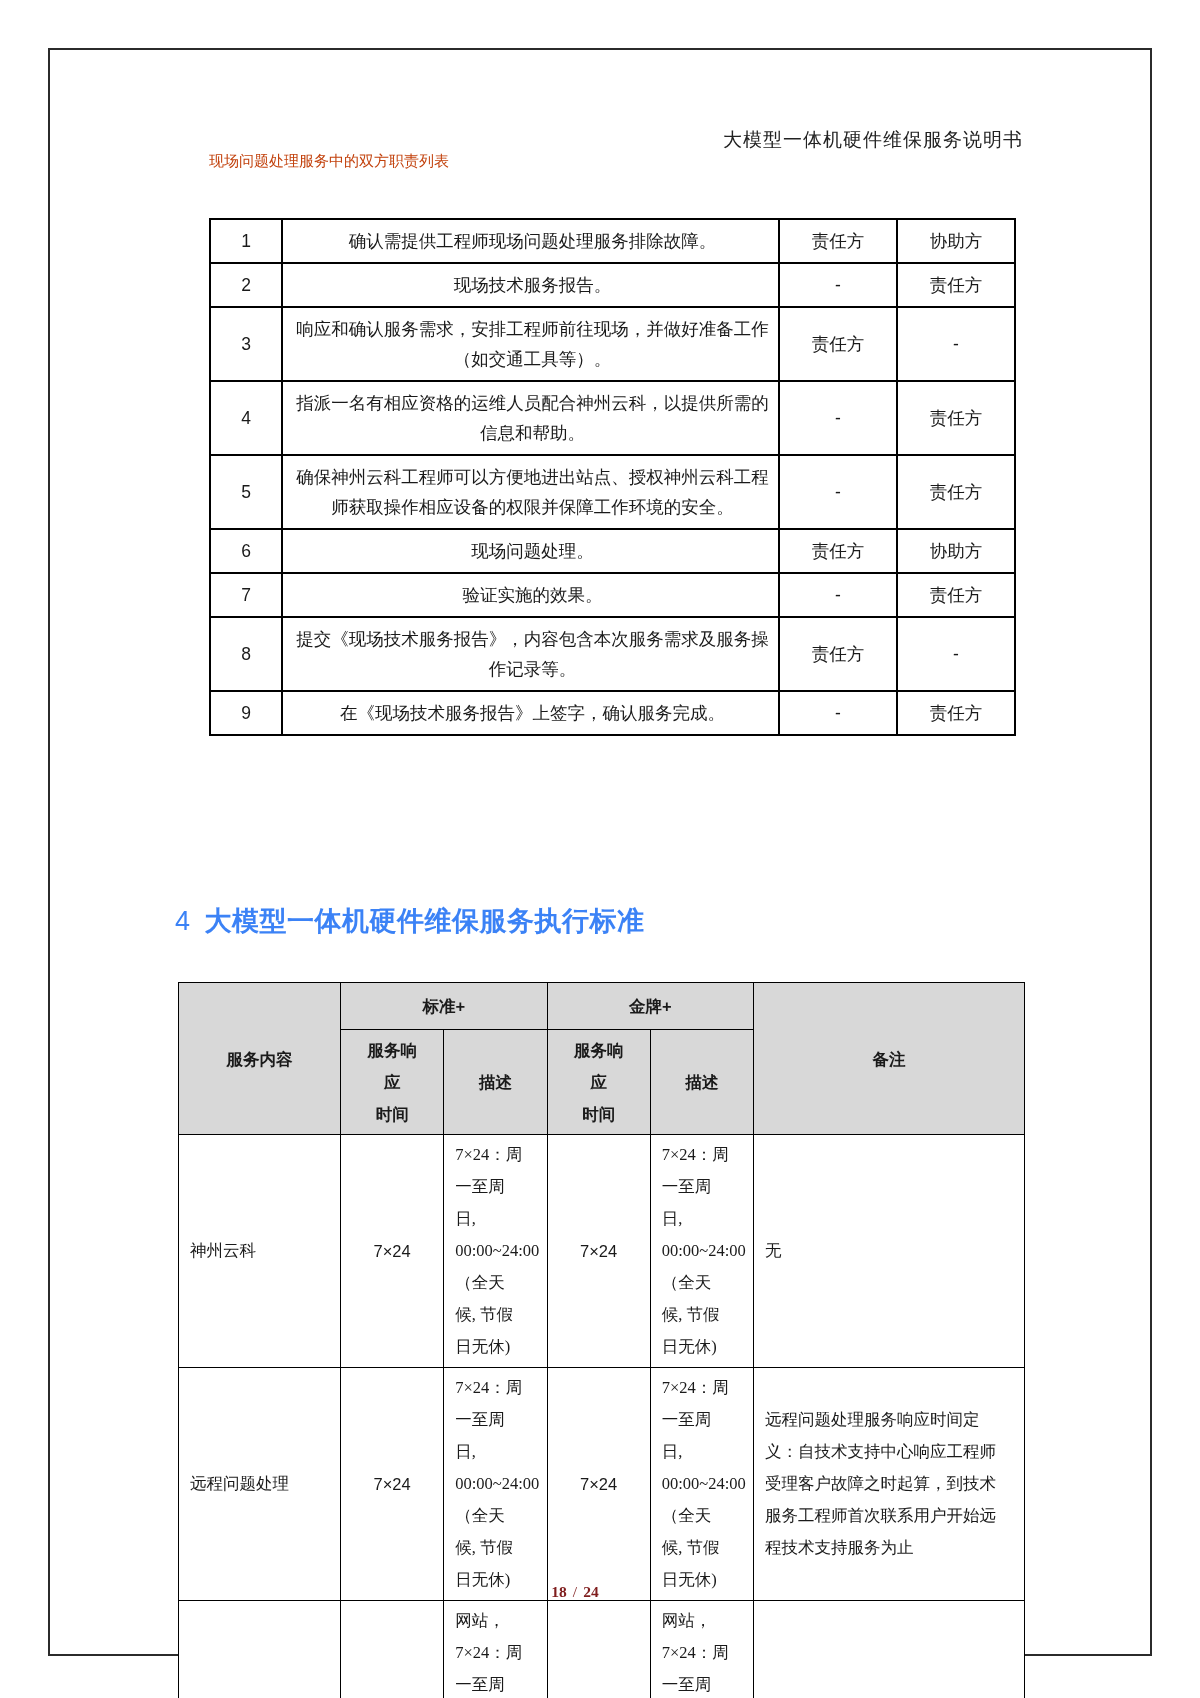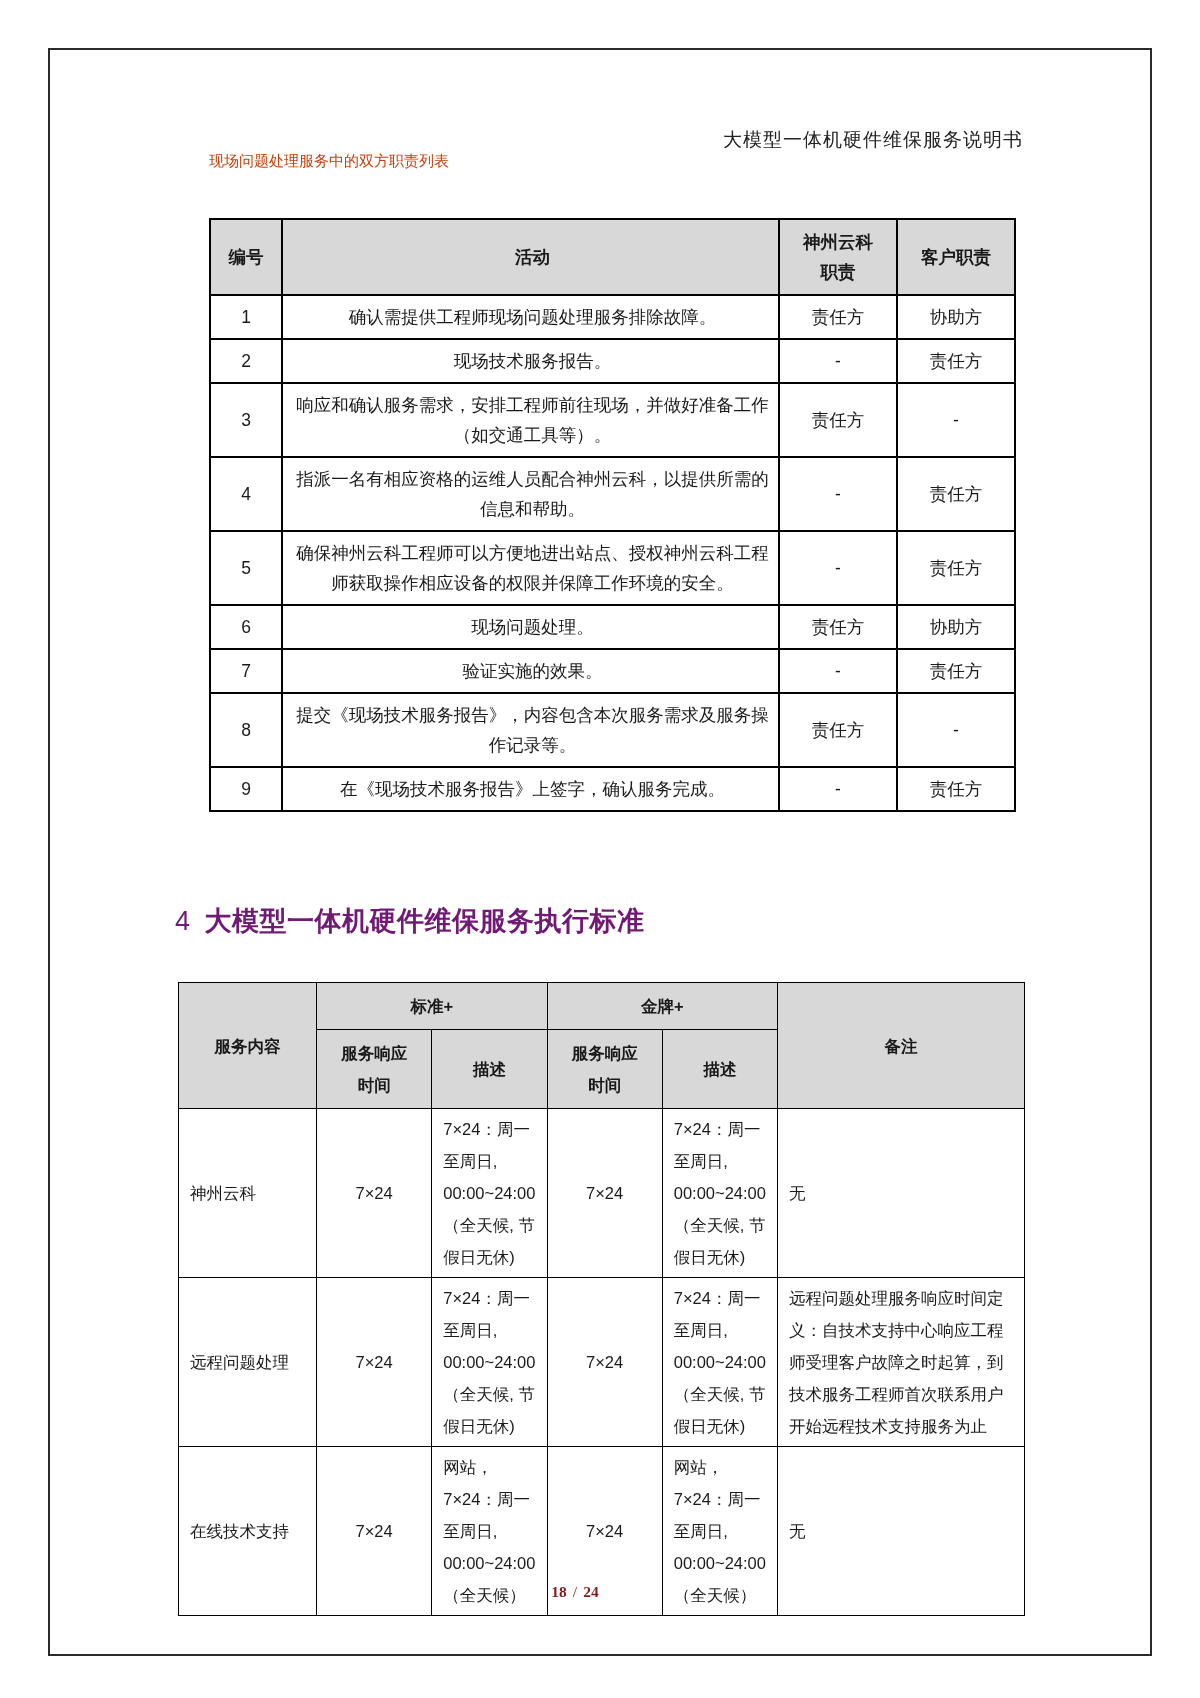--- a/index.html
+++ b/index.html
@@ -34,70 +34,63 @@
     background:#d8d8d8;font-weight:bold;text-align:center;height:62px;
   }
   .duty-table td{background:#fff;}
   .col-no{width:54px;text-align:center;}
   .col-act{width:475px;text-align:center;padding-left:12px !important;}
   .col-party{width:100px;text-align:center;}
   .pre{white-space:pre-line;}
   
   .section-heading{
     position:absolute;left:175px;top:903px;font-size:27px;font-weight:bold;
-    color:#701a75;letter-spacing:0.5px;
+    color:#3b82f6;letter-spacing:0.5px;
   }
   .section-heading .sec-num{margin-right:14px;font-weight:normal;}
   
   .sla-table{
     position:absolute;left:178px;top:982px;width:847px;
     font-size:16.5px;line-height:32px;
   }
   .sla-table th,.sla-table td{
-    border:1.5px solid #000;vertical-align:middle;padding:4px 10px;
+    border:1.5px solid #000;vertical-align:middle;padding:4px 22px;
   }
   .sla-table th{background:#d8d8d8;font-weight:bold;text-align:center;}
   .sla-table td{background:#fff;}
   .c-service{width:117px;}
   .c-time1{width:112px;}
   .c-desc1{width:145px;}
   .c-time2{width:107px;}
   .c-desc2{width:140px;}
   .c-remark{width:226px;}
   .th-tier{height:38px;}
   .th-sub{height:70px;}
   .cell-center{text-align:center;}
   .cell-left{text-align:left;}
-  .sla-table td.cell-left{padding-left:11px;}
+  .sla-table td.cell-left{padding-left:11px;font-family:Liberation Serif, serif;}
   
   .page-footer{
     position:absolute;top:1583px;left:0;width:1150px;text-align:center;
     font-family:"Liberation Serif", serif;font-size:15.5px;color:#7f1d1d;
   }
   .page-footer .pg-num{font-weight:bold;}
   .page-footer .pg-sep{margin:0 6px;font-weight:normal;}
 </style>
 </head>
 <body>
 
 <div class="sheet-border"></div>
 
 <div class="doc-header">大模型一体机硬件维保服务说明书</div>
 
 <div class="intro-line">现场问题处理服务中的双方职责列表</div>
 
 <table class="duty-table">
   <tbody>
-      <tr>
-    <th class="col-no">编号</th>
-    <th class="col-act" style="text-align:center;">活动</th>
-    <th class="col-party pre">神州云科
-职责</th>
-    <th class="col-party">客户职责</th>
-  </tr>
   <tr>
     <td class="col-no">1</td>
     <td class="col-act">确认需提供工程师现场问题处理服务排除故障。</td>
     <td class="col-party">责任方</td>
     <td class="col-party">协助方</td>
   </tr>
   <tr>
     <td class="col-no">2</td>
     <td class="col-act">现场技术服务报告。</td>
     <td class="col-party">-</td>

